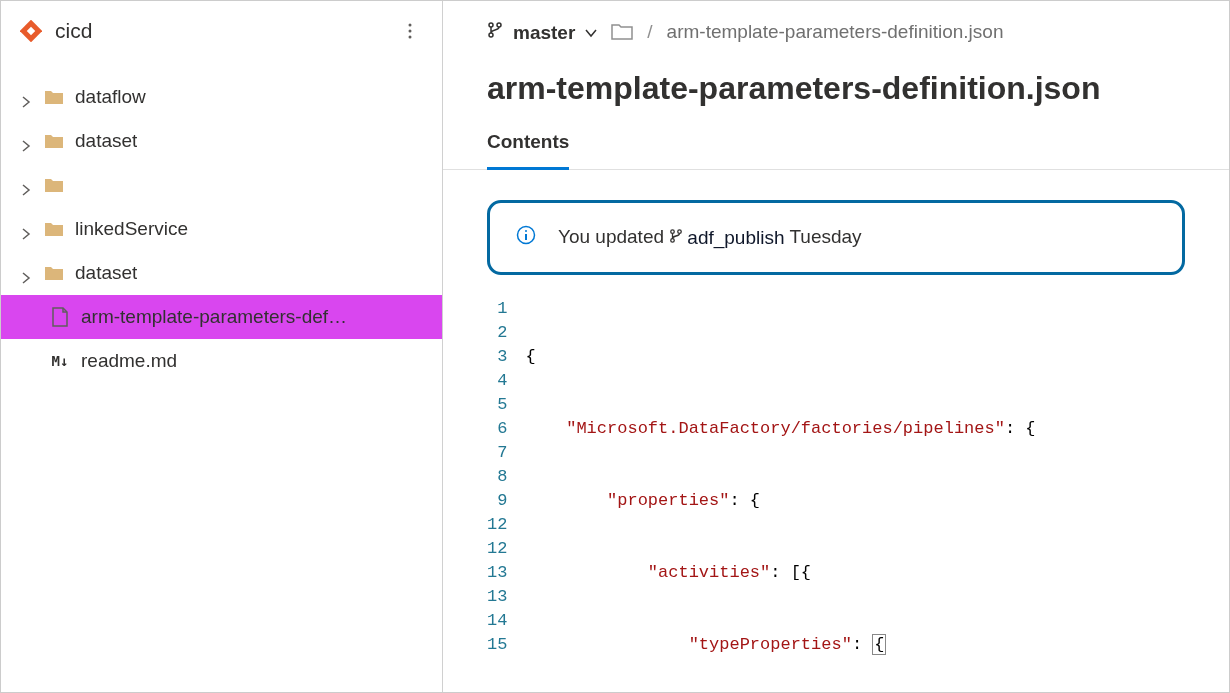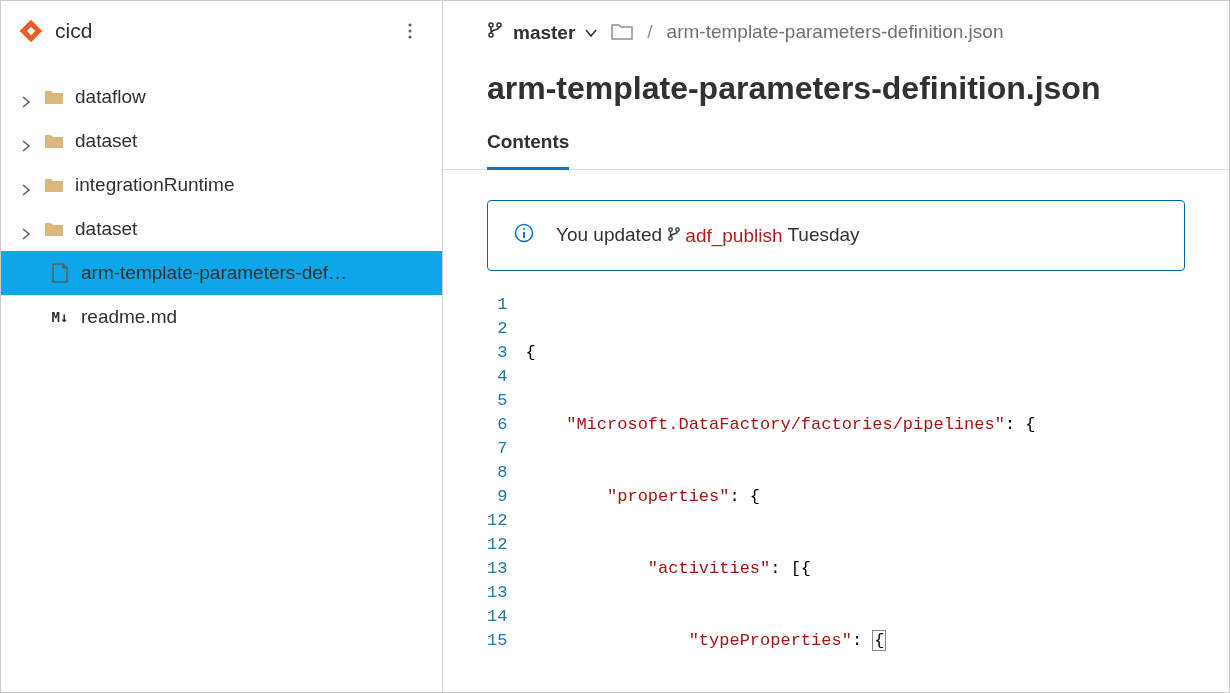--- a/index.html
+++ b/index.html
@@ -52,21 +52,21 @@
     }
     .tree-item {
       display: flex;
       align-items: flex-end;
       padding: 11px 14px 11px 18px;
       gap: 10px;
       cursor: pointer;
       font-size: 19px;
     }
     .tree-item.selected {
-      background: #0ea5e9;
+      background: #d946ef;
     }
     .tree-item.file {
       padding-left: 48px;
     }
     .chevron {
       width: 14px;
       display: flex;
       justify-content: center;
       color: #605e5c;
     }
@@ -128,33 +128,33 @@
       cursor: pointer;
       color: #323130;
     }
     .tab.active {
       font-weight: 600;
       border-bottom: 3px solid #0078d4;
       margin-bottom: -1px;
     }
     .notice {
       margin: 30px 44px 22px 44px;
-      border: 1px solid #0369a1;
-      border-radius: 4px;
+      border: 3px solid #0369a1;
+      border-radius: 14px;
       padding: 22px 26px;
       display: flex;
       align-items: center;
       gap: 22px;
       font-size: 19px;
     }
     .info-icon {
       color: #0078d4;
     }
     .notice a {
-      color: #b91c1c;
+      color: #0f172a;
       text-decoration: none;
     }
     .branch-small {
       display: inline-flex;
       align-items: center;
       gap: 4px;
       vertical-align: middle;
     }
     .editor {
       display: flex;
@@ -233,21 +233,33 @@
       <span class="chevron">
         <svg width="12" height="12" viewBox="0 0 12 12">
             <path d="M3 1 L9 6 L3 11" stroke="currentColor" stroke-width="1.5" fill="none"></path>
           </svg>
       </span>
       <span class="folder-icon">
         <svg width="20" height="20" viewBox="0 0 20 20">
             <path d="M1 4 L7 4 L9 6 L19 6 L19 17 L1 17 Z" fill="#dcb67a"></path>
           </svg>
       </span>
-      <span class="tree-label">integrationRuntime</span>
+    </div>
+    <div class="tree-item">
+      <span class="chevron">
+        <svg width="12" height="12" viewBox="0 0 12 12">
+            <path d="M3 1 L9 6 L3 11" stroke="currentColor" stroke-width="1.5" fill="none"></path>
+          </svg>
+      </span>
+      <span class="folder-icon">
+        <svg width="20" height="20" viewBox="0 0 20 20">
+            <path d="M1 4 L7 4 L9 6 L19 6 L19 17 L1 17 Z" fill="#dcb67a"></path>
+          </svg>
+      </span>
+      <span class="tree-label">linkedService</span>
     </div>
     <div class="tree-item">
       <span class="chevron">
         <svg width="12" height="12" viewBox="0 0 12 12">
             <path d="M3 1 L9 6 L3 11" stroke="currentColor" stroke-width="1.5" fill="none"></path>
           </svg>
       </span>
       <span class="folder-icon">
         <svg width="20" height="20" viewBox="0 0 20 20">
             <path d="M1 4 L7 4 L9 6 L19 6 L19 17 L1 17 Z" fill="#dcb67a"></path>

